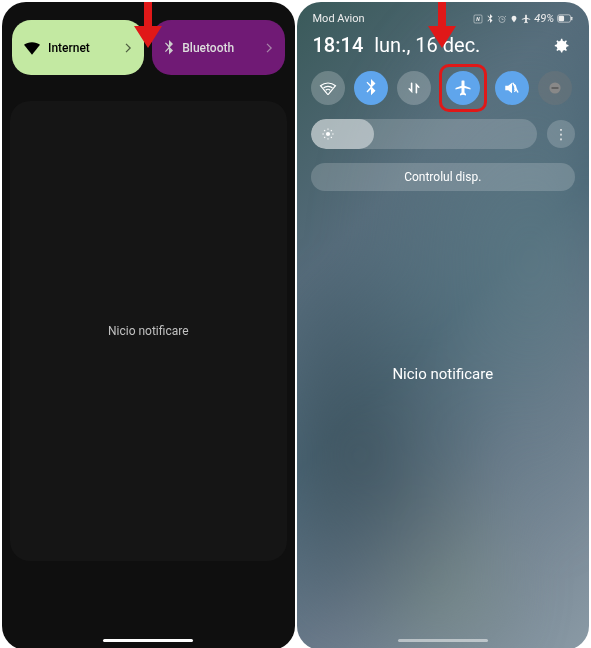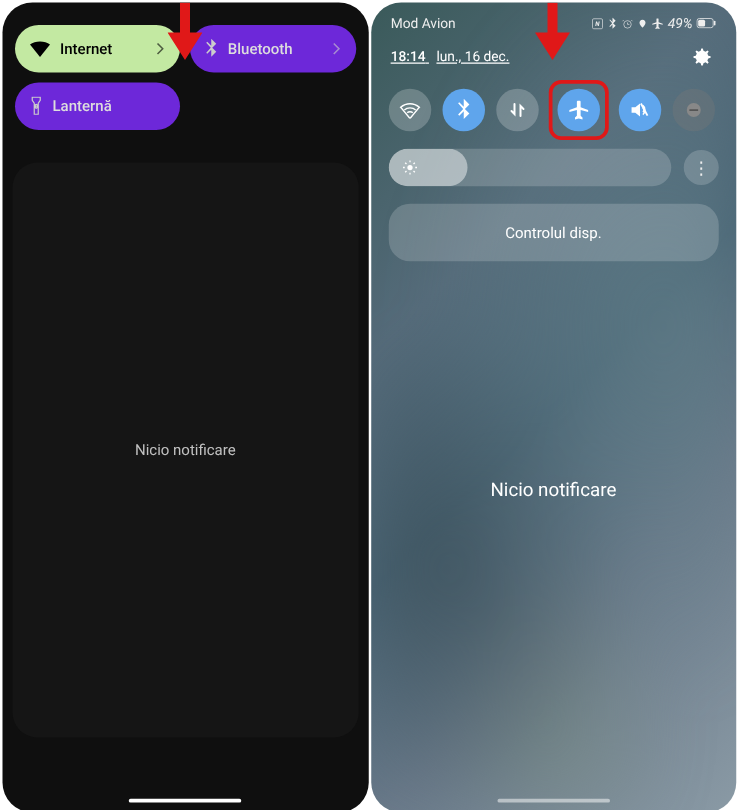--- a/index.html
+++ b/index.html
@@ -54,32 +54,32 @@
   .status-left .sl-right svg { flex: none; }
 
   
   .qs-grid {
     display: grid;
     grid-template-columns: 1fr 1fr;
     gap: 8px;
     padding: 18px 10px 10px;
   }
   .tile {
-    height: 38px;
+    height: 55px;
     border-radius: 19px;
     display: flex;
     align-items: center;
     padding: 0 12px;
     font-size: 12px;
     font-weight: 500;
     gap: 8px;
     position: relative;
   }
   .tile-on { background: #c3e9a2; color: #000; }
-  .tile-off { background: #6d28d9; color: #ddd; }
+  .tile-off { background: #701a75; color: #ddd; }
   .tile .chev {
     margin-left: auto;
     opacity: 0.6;
   }
 
   .notif-panel-left {
     margin: 16px 8px 0;
     height: 460px;
     background: #151515;
     border-radius: 20px;
@@ -109,22 +109,21 @@
     color: #eee;
     font-size: 11px;
   }
   .status-right-top .sr-icons { display: flex; gap: 3px; align-items: center; font-style: italic; }
   .status-right-time {
     display: flex;
     justify-content: space-between;
     align-items: center;
     padding: 4px 16px 10px;
     color: #fff;
-    font-size: 11px;
-    text-decoration: underline;
+    font-size: 20px;
   }
   .status-right-time .sr-time { font-weight: 500; }
   .status-right-time .sr-date { margin-left: 6px; font-weight: 400; }
   .gear-btn {
     width: 24px; height: 24px;
     display: flex; align-items: center; justify-content: center;
   }
 
   .qs-round {
     display: flex;
@@ -185,21 +184,21 @@
     font-size: 14px;
   }
 
   .pill-row {
     display: flex;
     gap: 10px;
     padding: 4px 14px;
   }
   .pill {
     flex: 1;
-    height: 46px;
+    height: 28px;
     background: rgba(255,255,255,0.18);
     border-radius: 17px;
     display: flex;
     align-items: center;
     justify-content: center;
     color: #fff;
     font-size: 12px;
     font-weight: 400;
   }
 
@@ -252,26 +251,20 @@
         </svg>
     </div>
     <div class="tile tile-off">
       <svg width="10" height="16" viewBox="0 0 12 20">
           <path d="M6 0 L11 5 L7 9 L11 13 L6 18 L6 11 L2 15 L1 14 L5.5 9 L1 4 L2 3 L6 7 Z M7 3 L9 5 L7 7 Z M7 11 L9 13 L7 15 Z" fill="#ccc"></path>
         </svg>
       <span>Bluetooth</span>
       <svg class="chev" width="7" height="10" viewBox="0 0 8 12">
           <path d="M1 1 L6 6 L1 11" stroke="#ccc" stroke-width="1.5" fill="none"></path>
         </svg>
-    </div>
-    <div class="tile tile-off">
-      <svg width="10" height="16" viewBox="0 0 12 20">
-          <path d="M2 1 H10 V4 L8 7 V18 H4 V7 L2 4 Z M5.5 10 A1 1 0 1 1 6.5 10 A1 1 0 1 1 5.5 10" stroke="#ccc" stroke-width="1.2" fill="none"></path>
-        </svg>
-      <span>Lanternă</span>
     </div>
   </div>
 
   <div class="notif-panel-left">
     <span>Nicio notificare</span>
   </div>
 
   <div class="nav-handle-left"></div>
 </div>
 

